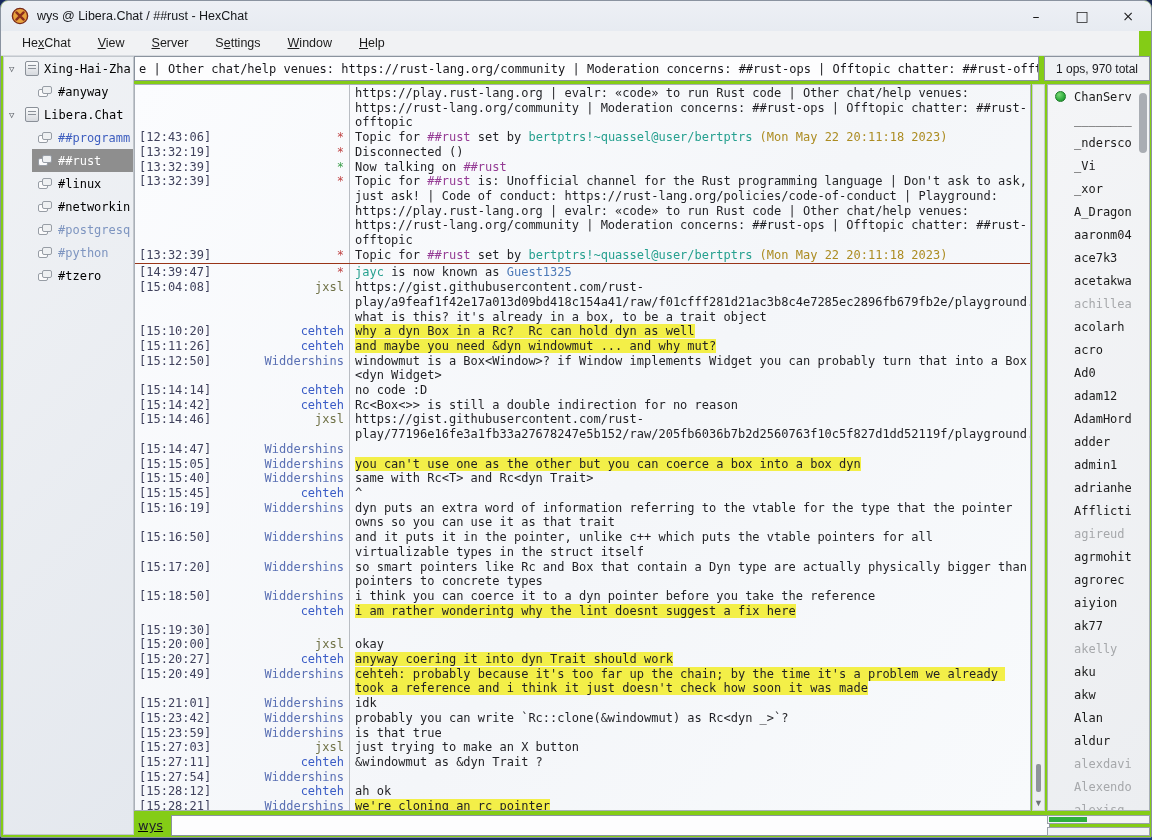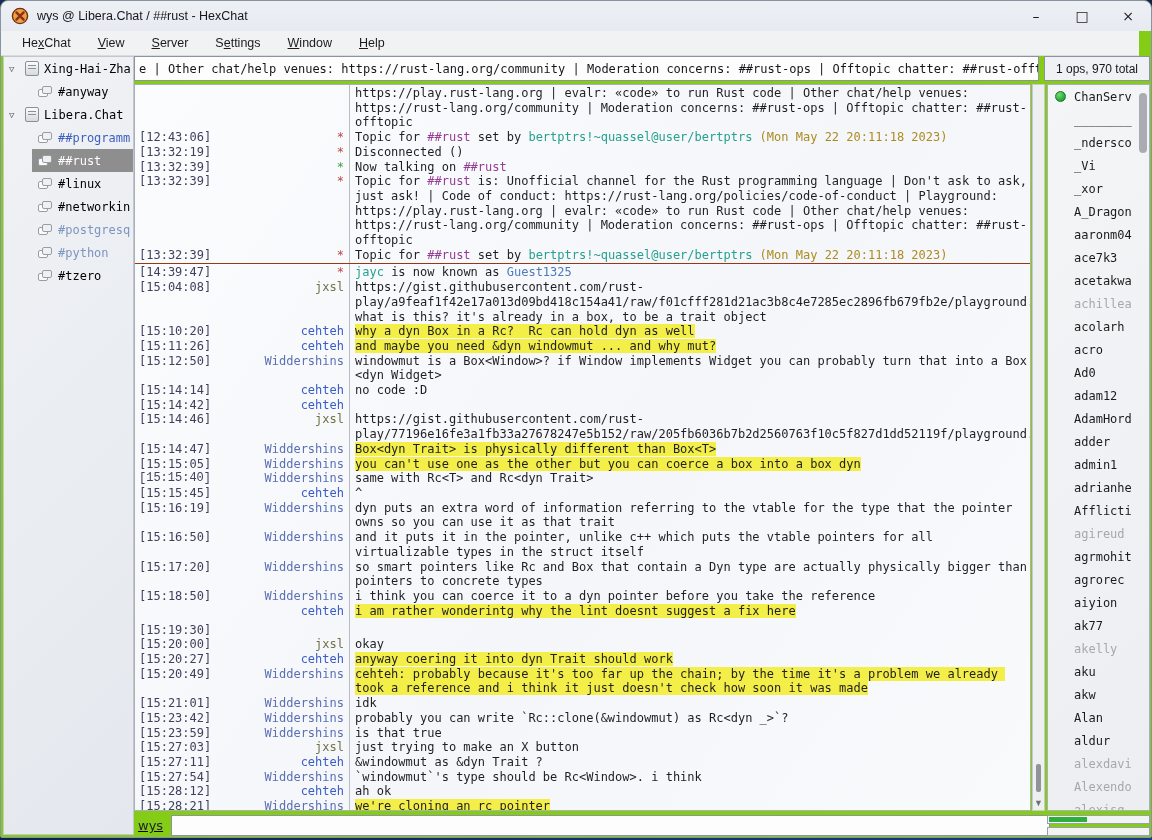--- a/index.html
+++ b/index.html
@@ -218,38 +218,38 @@
           <span class="cl-m"><span>windowmut is a Box&lt;Window&gt;? if Window implements Widget you can probably turn that into a Box &lt;dyn Widget&gt;</span></span>
         </div>
         <div class="chatline">
           <span class="cl-t" style="color: rgb(63, 65, 92);">[15:14:14]</span>
           <span class="cl-n" style="color: rgb(58, 92, 198);">cehteh</span>
           <span class="cl-m"><span>no code :D</span></span>
         </div>
         <div class="chatline">
           <span class="cl-t" style="color: rgb(63, 65, 92);">[15:14:42]</span>
           <span class="cl-n" style="color: rgb(58, 92, 198);">cehteh</span>
+          <span class="cl-m"><span>Rc&lt;Box&lt;&gt;&gt; is still a double indirection for no reason</span></span>
         </div>
         <div class="chatline">
           <span class="cl-t" style="color: rgb(63, 65, 92);">[15:14:46]</span>
           <span class="cl-n" style="color: rgb(111, 113, 70);">jxsl</span>
           <span class="cl-m"><span>https://gist.githubusercontent.com/rust-play/77196e16fe3a1fb33a27678247e5b152/raw/205fb6036b7b2d2560763f10c5f827d1dd52119f/playground.rs</span></span>
         </div>
         <div class="chatline">
           <span class="cl-t" style="color: rgb(63, 65, 92);">[15:14:47]</span>
           <span class="cl-n" style="color: rgb(90, 112, 180);">Widdershins</span>
-          <span class="cl-m"><span style="background: rgb(243, 239, 72);">Box&lt;dyn Trait&gt; is physically different than Box&lt;T&gt;</span></span>
         </div>
         <div class="chatline">
           <span class="cl-t" style="color: rgb(63, 65, 92);">[15:15:05]</span>
           <span class="cl-n" style="color: rgb(90, 112, 180);">Widdershins</span>
           <span class="cl-m"><span style="background: rgb(243, 239, 72);">you can't use one as the other but you can coerce a box into a box dyn</span></span>
         </div>
         <div class="chatline">
-          <span class="cl-t" style="color: rgb(63, 65, 92); font-family: Liberation Mono, monospace;">[15:15:40]</span>
+          <span class="cl-t" style="color: rgb(63, 65, 92);">[15:15:40]</span>
           <span class="cl-n" style="color: rgb(90, 112, 180);">Widdershins</span>
           <span class="cl-m"><span>same with Rc&lt;T&gt; and Rc&lt;dyn Trait&gt;</span></span>
         </div>
         <div class="chatline">
           <span class="cl-t" style="color: rgb(63, 65, 92);">[15:15:45]</span>
           <span class="cl-n" style="color: rgb(58, 92, 198);">cehteh</span>
           <span class="cl-m"><span>^</span></span>
         </div>
         <div class="chatline">
           <span class="cl-t" style="color: rgb(63, 65, 92);">[15:16:19]</span>
@@ -312,21 +312,20 @@
           <span class="cl-m"><span>just trying to make an X button</span></span>
         </div>
         <div class="chatline">
           <span class="cl-t" style="color: rgb(63, 65, 92);">[15:27:11]</span>
           <span class="cl-n" style="color: rgb(58, 92, 198);">cehteh</span>
           <span class="cl-m"><span>&amp;windowmut as &amp;dyn Trait ?</span></span>
         </div>
         <div class="chatline">
           <span class="cl-t" style="color: rgb(63, 65, 92);">[15:27:54]</span>
           <span class="cl-n" style="color: rgb(90, 112, 180);">Widdershins</span>
-          <span class="cl-m"><span>`windowmut`'s type should be Rc&lt;Window&gt;. i think</span></span>
         </div>
         <div class="chatline">
           <span class="cl-t" style="color: rgb(63, 65, 92);">[15:28:12]</span>
           <span class="cl-n" style="color: rgb(58, 92, 198);">cehteh</span>
           <span class="cl-m"><span>ah ok</span></span>
         </div>
         <div class="chatline">
           <span class="cl-t" style="color: rgb(63, 65, 92);">[15:28:21]</span>
           <span class="cl-n" style="color: rgb(90, 112, 180);">Widdershins</span>
           <span class="cl-m"><span style="background: rgb(243, 239, 72);">we're cloning an rc pointer</span></span>

